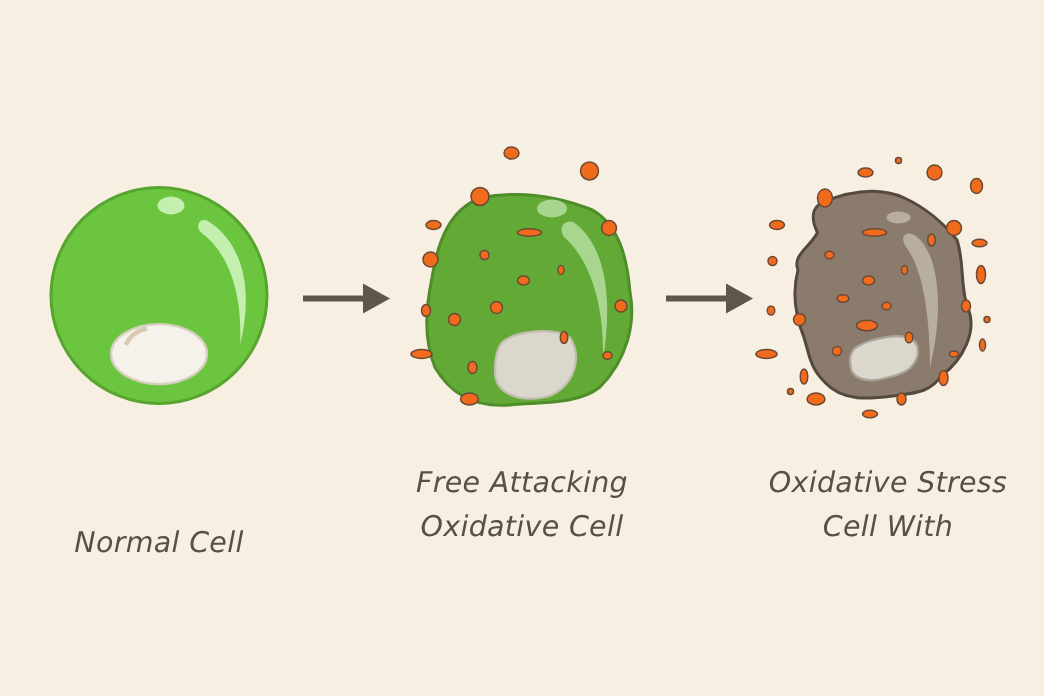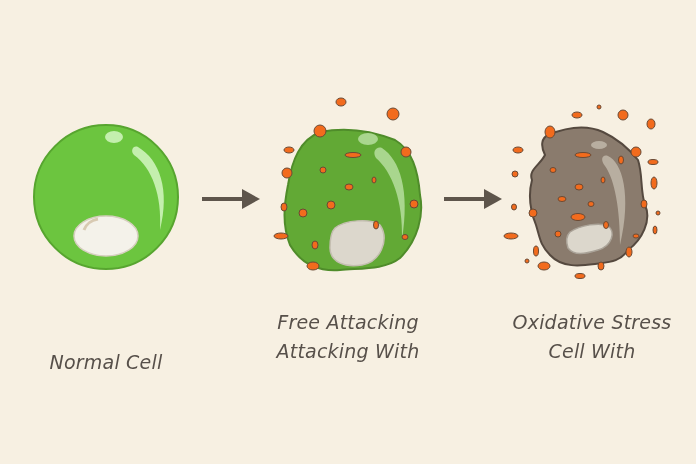--- a/index.html
+++ b/index.html
@@ -99,18 +99,18 @@
       <ellipse cx="580" cy="276" rx="5" ry="2.5"></ellipse>
     </g>
   </g>
 </svg>
 
 <div class="label" style="left:16px; top:308px; width:180px;margin-top:40px;">
   <div>Normal Cell</div>
 </div>
 <div class="label" style="left:258px; top:308px; width:180px;">
   <div>Free Attacking</div>
-  <div>Attacking With</div>
+  <div>Oxidative Cell</div>
 </div>
 <div class="label" style="left:494px; top:308px; width:196px;">
   <div>Oxidative Stress</div>
   <div>Cell With</div>
 </div>
 
 </body></html>

